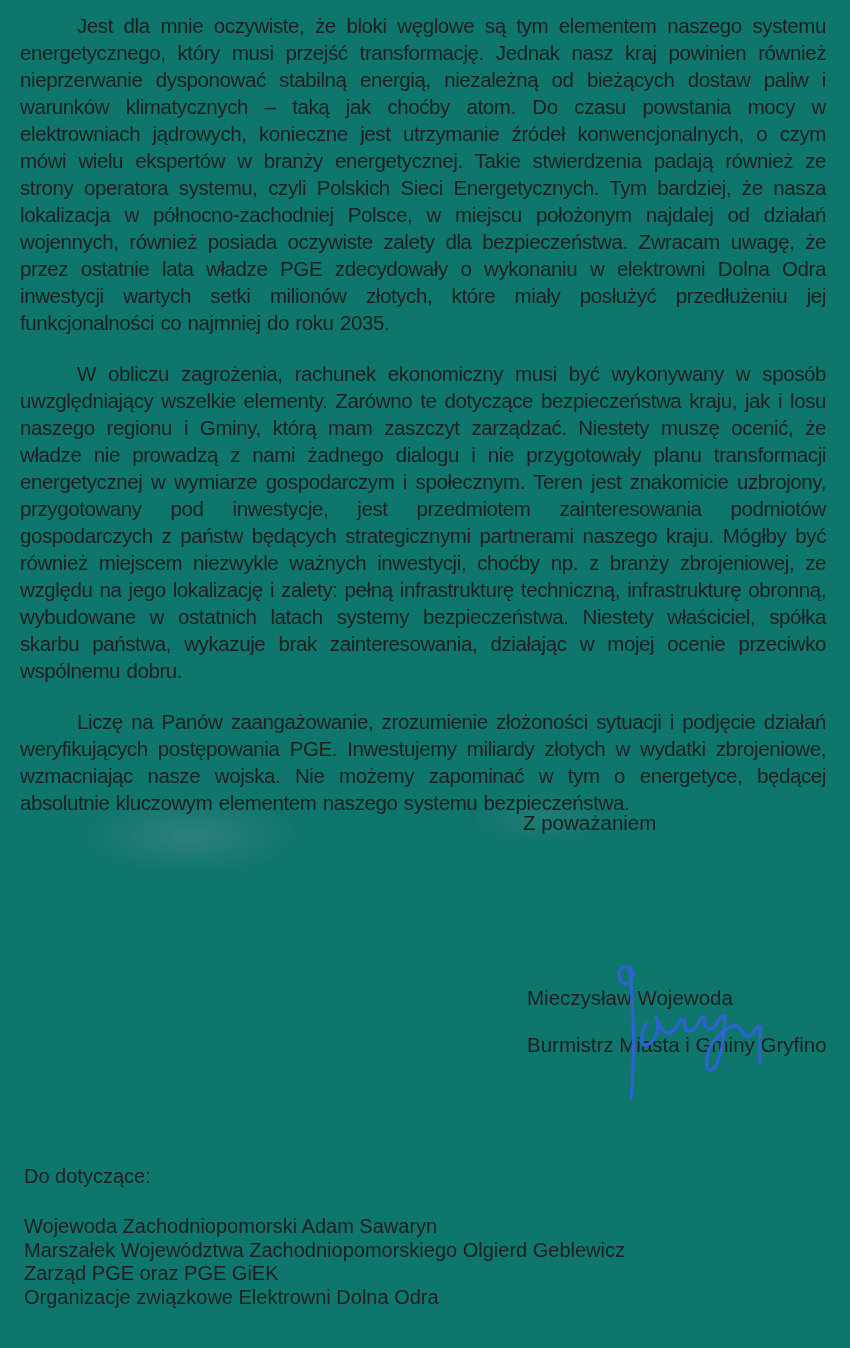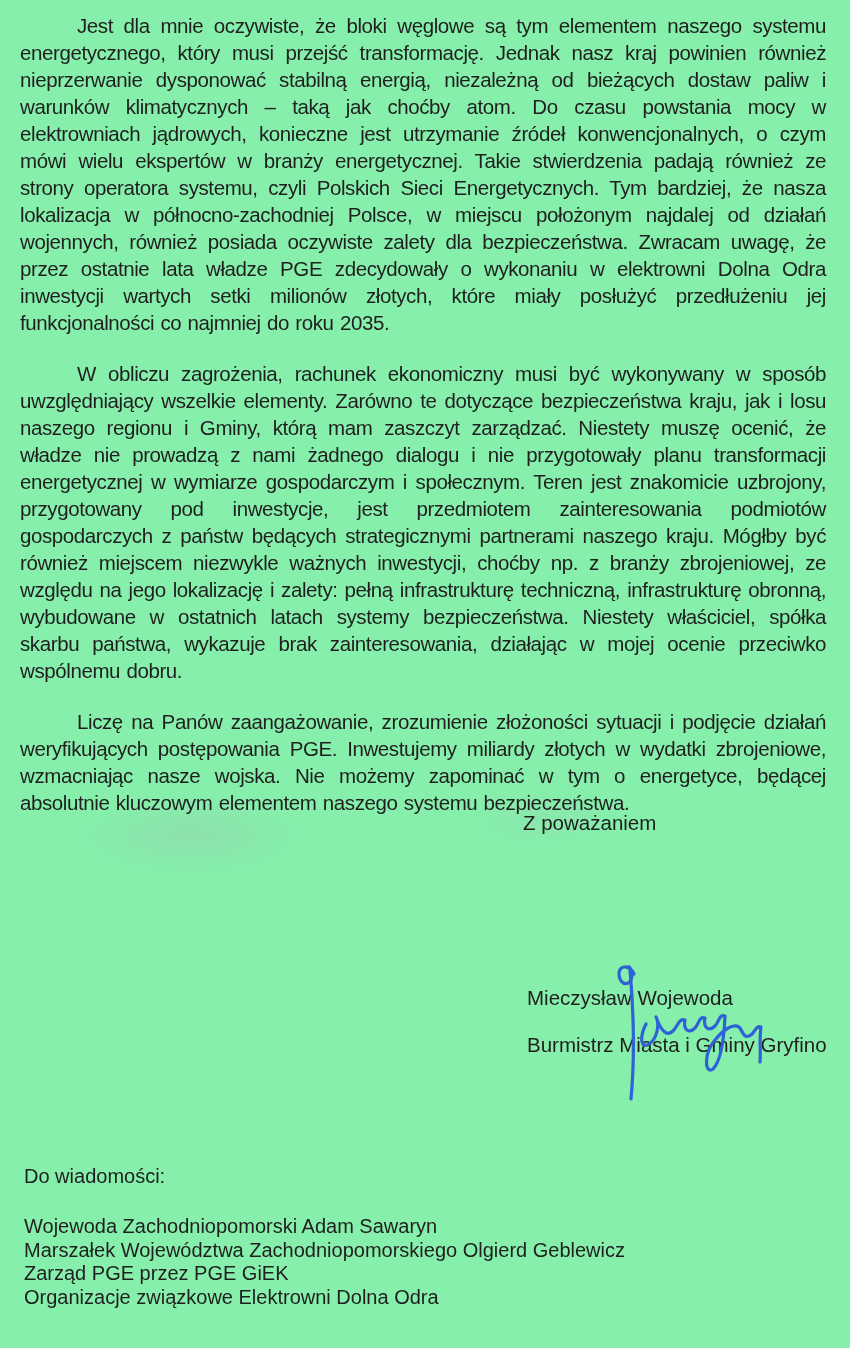--- a/index.html
+++ b/index.html
@@ -1,21 +1,21 @@
 <!DOCTYPE html>
 <html><head>
 <meta charset="utf-8">
 <style>
   html, body { margin: 0; padding: 0; background: #e8e8e8; }
   .page {
     position: relative;
     width: 850px;
     height: 1348px;
     margin: 0 auto;
-    background: #86efac;
+    background: #0f766e;
     font-family: "Liberation Sans", "DejaVu Sans", sans-serif;
     color: #1f1f1f;
     overflow: hidden;
   }
   .body-copy {
     position: absolute;
     top: 12px;
     left: 20px;
     width: 806px;
   }
@@ -97,20 +97,20 @@
 
   <svg class="sig-ink" viewBox="0 0 170 150" xmlns="http://www.w3.org/2000/svg">
     <g fill="none" stroke="#2e62d6" stroke-width="3.2" stroke-linecap="round" stroke-linejoin="round">
       <path d="M36,18 C31,8 20,9 21,19 C22,30 34,31 34,19 C34,13 31,10 30,11"></path>
       <path d="M32,14 C35,48 37,100 33,143"></path>
       <path d="M48,68 C41,82 43,93 51,88 C59,83 62,68 58,61 C63,75 69,81 75,75 C80,70 81,62 87,64 C85,74 91,78 97,72 C101,68 101,60 107,62 C105,72 111,76 117,70 C121,66 121,58 127,60 C126,84 123,105 115,113 C107,119 105,98 117,84 C125,74 135,67 141,71 C145,75 145,82 151,80 C157,78 157,69 163,71 C161,84 163,97 162,106"></path>
     </g>
   </svg>
 
   <div class="cc-block">
-    <div class="cc-heading">Do wiadomości:</div>
+    <div class="cc-heading">Do dotyczące:</div>
     <div class="cc-item">Wojewoda Zachodniopomorski Adam Sawaryn</div>
     <div class="cc-item">Marszałek Województwa Zachodniopomorskiego Olgierd Geblewicz</div>
-    <div class="cc-item">Zarząd PGE przez PGE GiEK</div>
+    <div class="cc-item">Zarząd PGE oraz PGE GiEK</div>
     <div class="cc-item">Organizacje związkowe Elektrowni Dolna Odra</div>
   </div>
 
 </div>
 
 </body></html>

